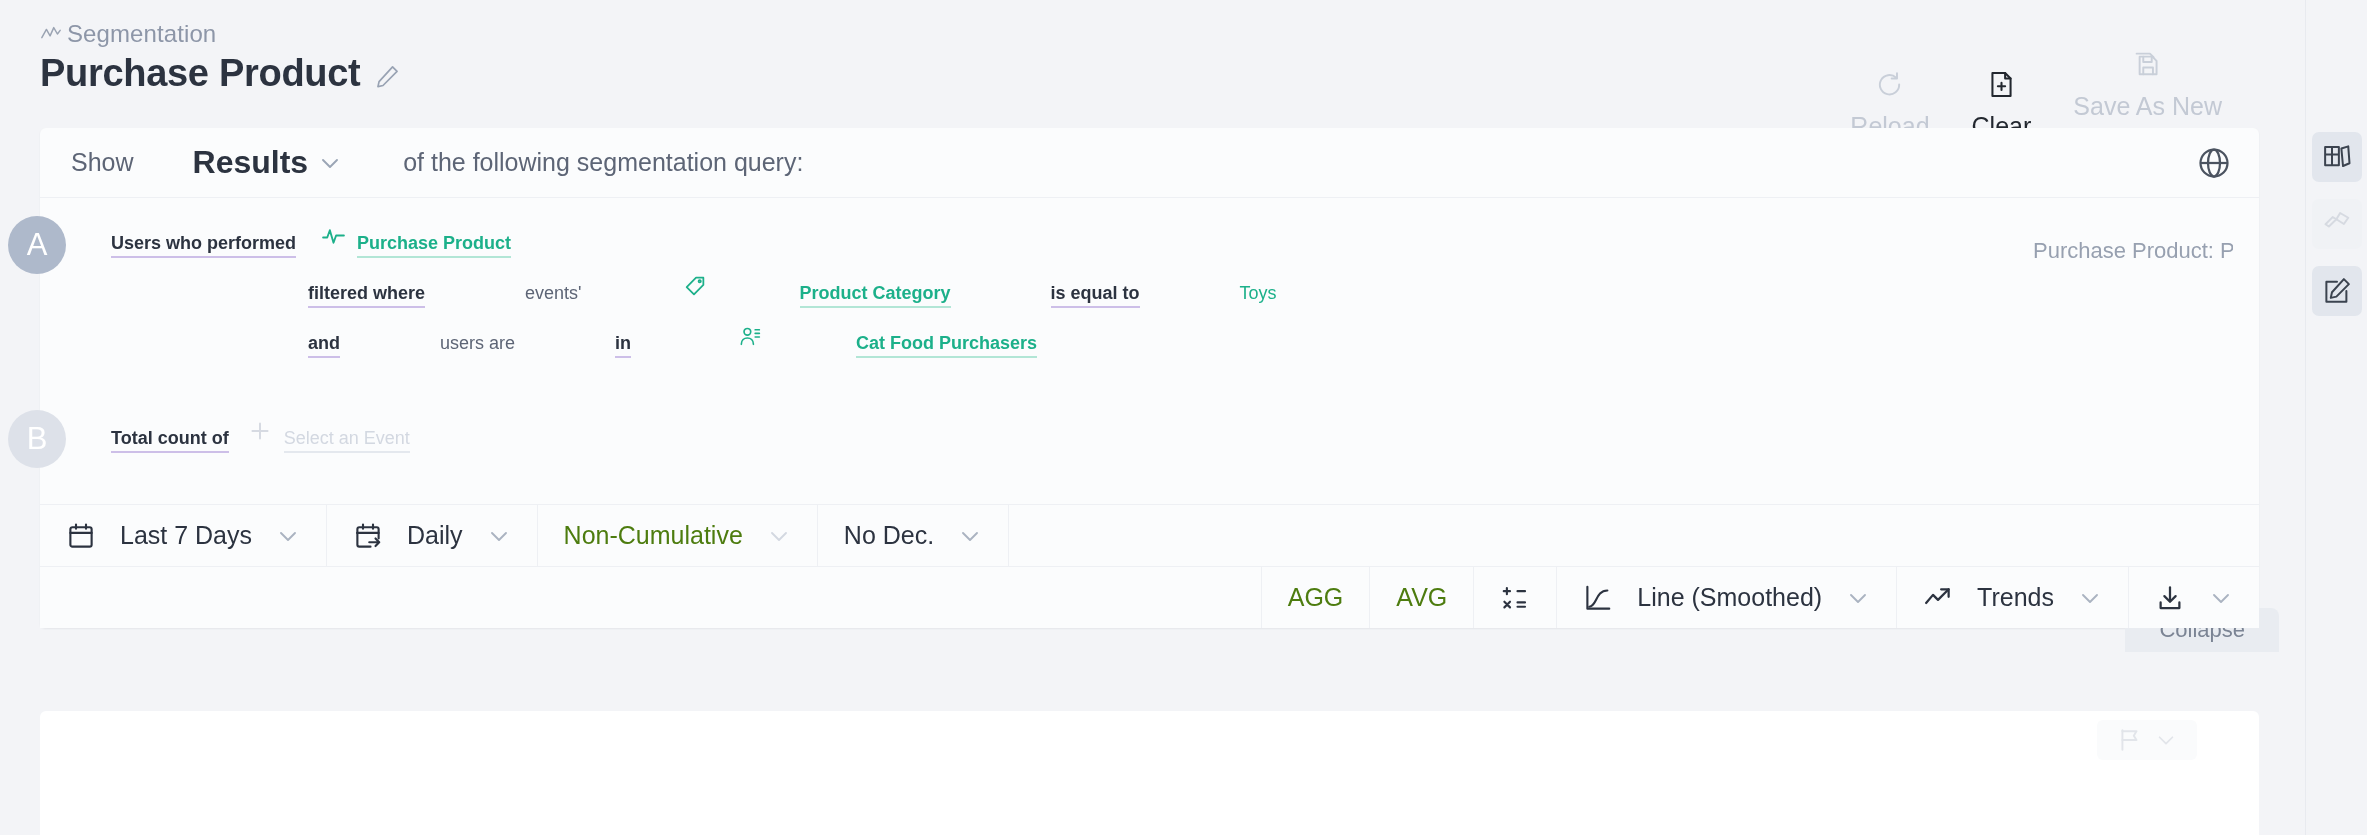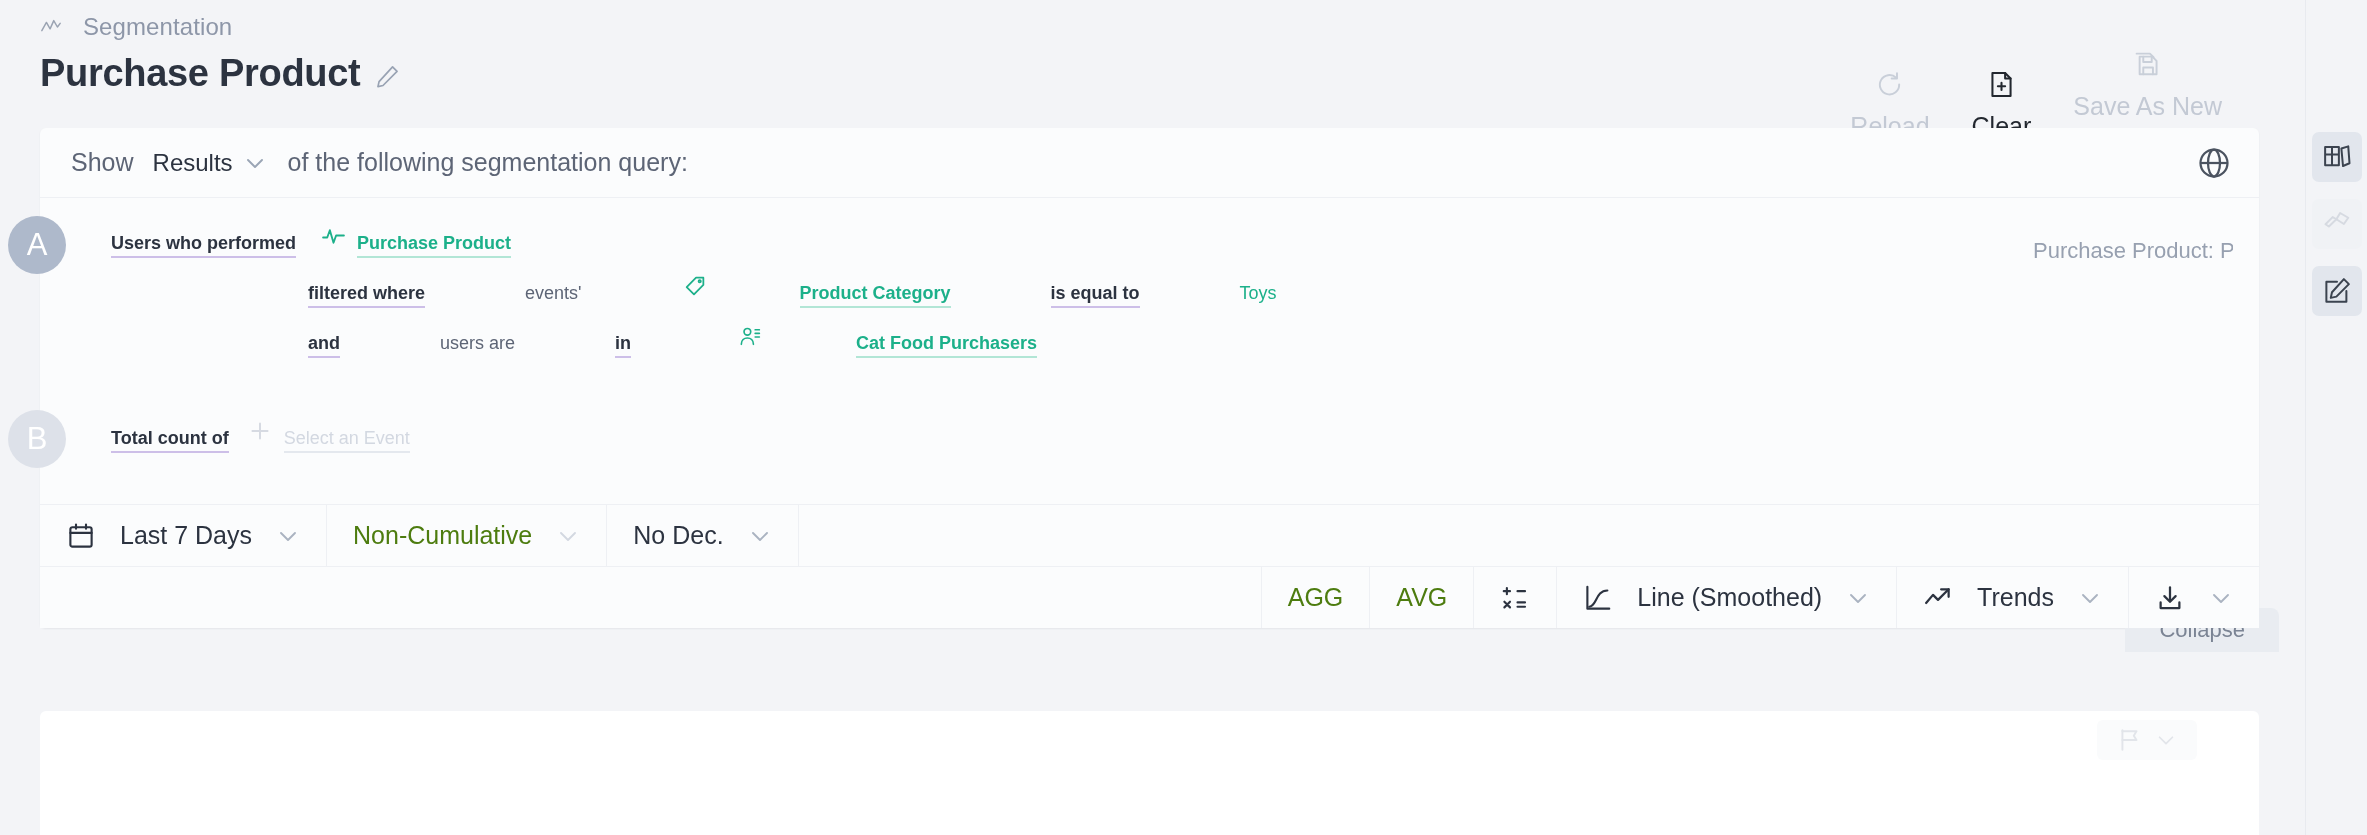--- a/index.html
+++ b/index.html
@@ -22,24 +22,24 @@
 
   
   .header {
     position: absolute;
     left: 0; top: 0;
     width: 2305px;
     height: 130px;
   }
   .breadcrumb {
     position: absolute;
-    left: 40px; top: 13px;
+    left: 40px; top: 20px;
     display: flex;
     align-items: center;
-    gap: 21px;
+    gap: 5px;
     justify-content: space-between;
   }
   .breadcrumb-icon { width: 22px; height: 22px; display:block; color:#9aa3b2; }
   .breadcrumb-label {
     font-size: 24px;
     color: #8d96a8;
     letter-spacing: 0.1px;
   }
   .page-title-row {
     position: absolute;
@@ -92,27 +92,28 @@
     box-shadow: 0 1px 2px rgba(40,50,70,0.07);
     overflow: visible;
   }
   .card-show-row {
     display: flex;
     align-items: center;
     height: 70px;
     padding: 0 30px 0 31px;
     border-bottom: 1px solid #eef0f4;
     position: relative;
+    gap: 40px;
   }
   .show-label { font-size: 25px; color: #5d6576; }
   .show-select {
     display: flex; align-items: center; gap: 10px;
     margin-left: 19px; cursor: pointer;
   }
-  .show-select-value { font-size: 24px; font-weight: normal; color: #2c3340; }
+  .show-select-value { font-size: 32px; font-weight: bold; color: #2c3340; }
   .chev { width: 24px; height: 24px; color: #9aa5b5; display:block; }
   .show-tail { font-size: 25px; color: #5d6576; margin-left: 21px; }
   .globe-btn {
     position: absolute; right: 27px; top: 50%; transform: translateY(-50%);
     width: 36px; height: 36px; color: #4b5360; cursor: pointer;
   }
   .globe-btn svg { width: 100%; height: 100%; display:block; }
 
   
   .query-block {
@@ -457,20 +458,37 @@
           </svg>
         </span>
         <span>Last 7 Days</span>
         <span class="chev">
           <svg viewBox="0 0 24 24" fill="none" stroke="currentColor" stroke-width="1.9" stroke-linecap="round" stroke-linejoin="round">
               <path d="M5 9 L12 16 L19 9"></path>
             </svg>
         </span>
       </div>
 
+      <div class="tb-item">
+        <span class="ic">
+          <svg viewBox="0 0 24 24" fill="none" stroke="currentColor" stroke-width="1.7" stroke-linecap="round" stroke-linejoin="round">
+            <path d="M3.5 9.5 V19 a1.5 1.5 0 0 0 1.5 1.5 H14"></path>
+            <path d="M3.5 9.5 V6.5 a1.5 1.5 0 0 1 1.5 -1.5 H19 a1.5 1.5 0 0 1 1.5 1.5 V14"></path>
+            <path d="M3.5 9.5 H20.5"></path>
+            <path d="M8 2.8 V6.2 M16 2.8 V6.2"></path>
+            <path d="M13 17 H21 M18 14 L21 17 L18 20"></path>
+          </svg>
+        </span>
+        <span>Daily</span>
+        <span class="chev">
+          <svg viewBox="0 0 24 24" fill="none" stroke="currentColor" stroke-width="1.9" stroke-linecap="round" stroke-linejoin="round">
+              <path d="M5 9 L12 16 L19 9"></path>
+            </svg>
+        </span>
+      </div>
 
       <div class="tb-item muted">
         <span>Non-Cumulative</span>
         <span class="chev">
           <svg viewBox="0 0 24 24" fill="none" stroke="currentColor" stroke-width="1.9" stroke-linecap="round" stroke-linejoin="round">
               <path d="M5 9 L12 16 L19 9"></path>
             </svg>
         </span>
       </div>
 

